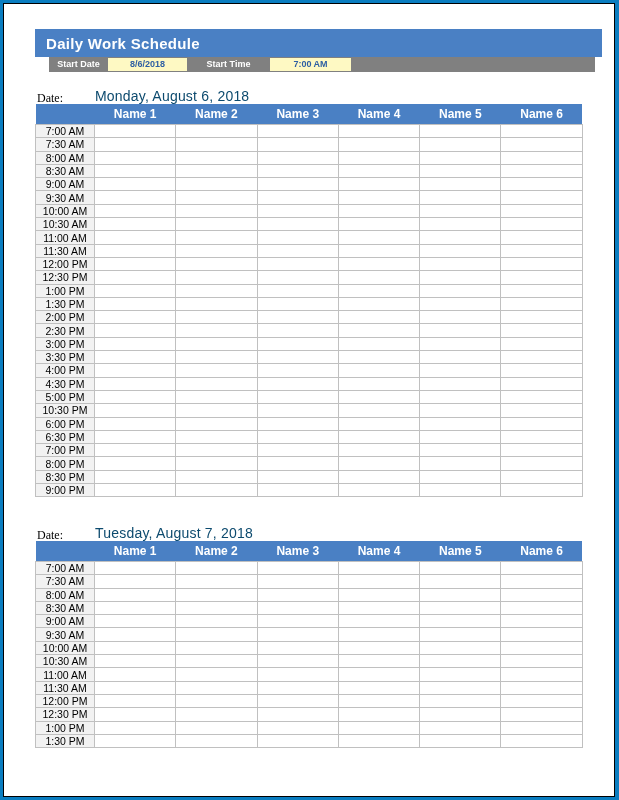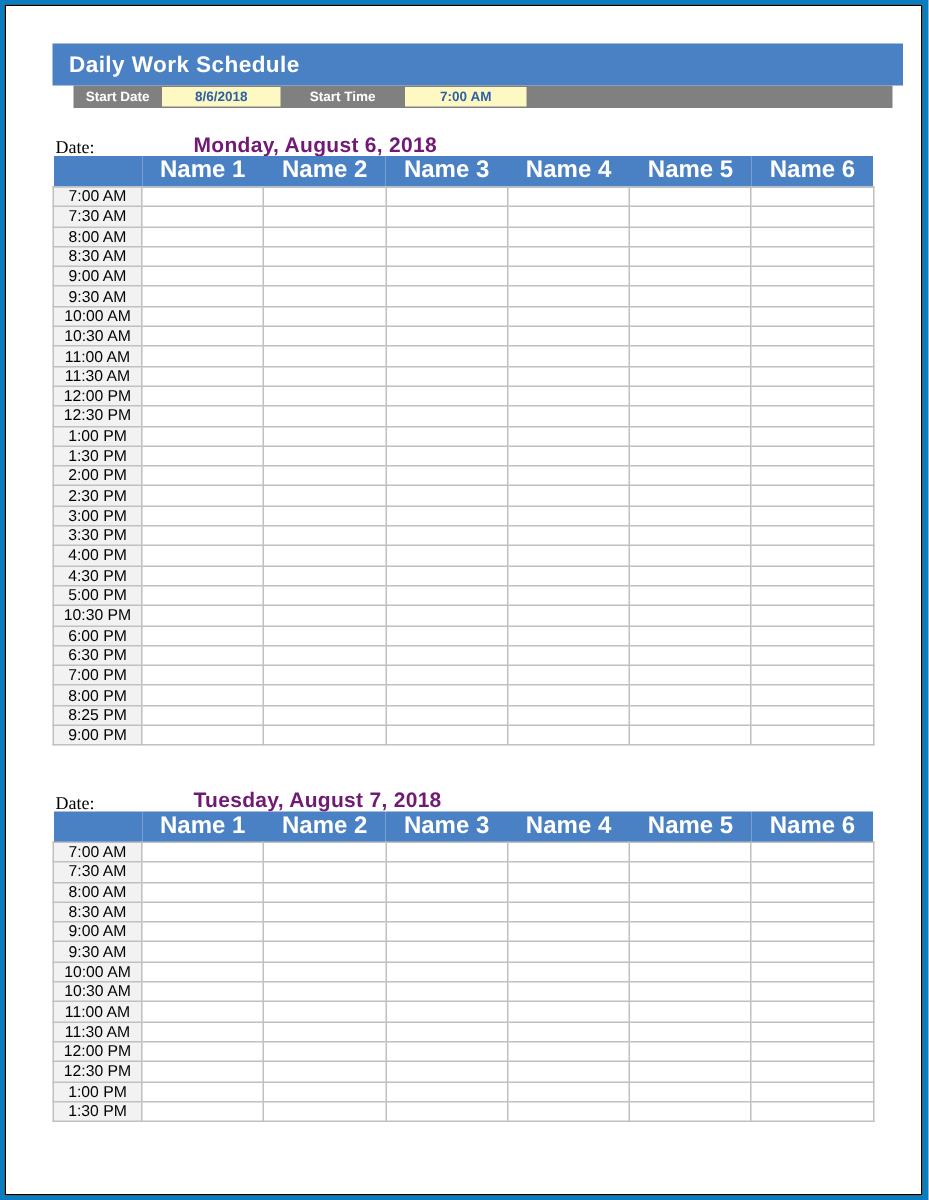--- a/index.html
+++ b/index.html
@@ -33,29 +33,29 @@
   }
   .info-bar .lbl { color: #fff; }
   .info-bar .val { background: #fef9c3; color: #2e5fa3; top: 1px; height: 13px; line-height: 13px; }
   .date-line {
     position: absolute; left: 33px; height: 16px;
   }
   .date-line .dlabel {
     position: absolute; left: 0; top: 3px; font-size: 12px; color: #000; font-family: Liberation Serif, serif;
   }
   .date-line .dvalue {
-    position: absolute; left: 58px; top: 0; font-size: 14px; font-weight: bold;
-    color: #701a75; white-space: nowrap; letter-spacing: 0.2px; margin-left: 34px;
+    position: absolute; left: 58px; top: 0; font-size: 14px; font-weight: normal;
+    color: #0c4a6e; white-space: nowrap; letter-spacing: 0.2px;
   }
   table.sched {
     position: absolute; left: 31px; width: 547px;
     border-collapse: collapse; table-layout: fixed;
   }
   table.sched th {
-    background: #4a80c4; color: #fff; font-size: 16px; font-weight: bold;
+    background: #4a80c4; color: #fff; font-size: 12px; font-weight: bold;
     height: 20px; padding: 0; text-align: center;
   }
   table.sched td {
     height: 12.3px; padding: 0; border: 1px solid #c0c0c0;
     font-size: 10.5px; line-height: 12px;
   }
   table.sched td.time {
     background: #f2f2f2; color: #000; text-align: center;
   }
   col.c-time { width: 59px; }
@@ -329,21 +329,21 @@
         <tr>
           <td class="time">8:00 PM</td>
           <td></td>
           <td></td>
           <td></td>
           <td></td>
           <td></td>
           <td></td>
         </tr>
         <tr>
-          <td class="time">8:25 PM</td>
+          <td class="time">8:30 PM</td>
           <td></td>
           <td></td>
           <td></td>
           <td></td>
           <td></td>
           <td></td>
         </tr>
         <tr>
           <td class="time">9:00 PM</td>
           <td></td>

